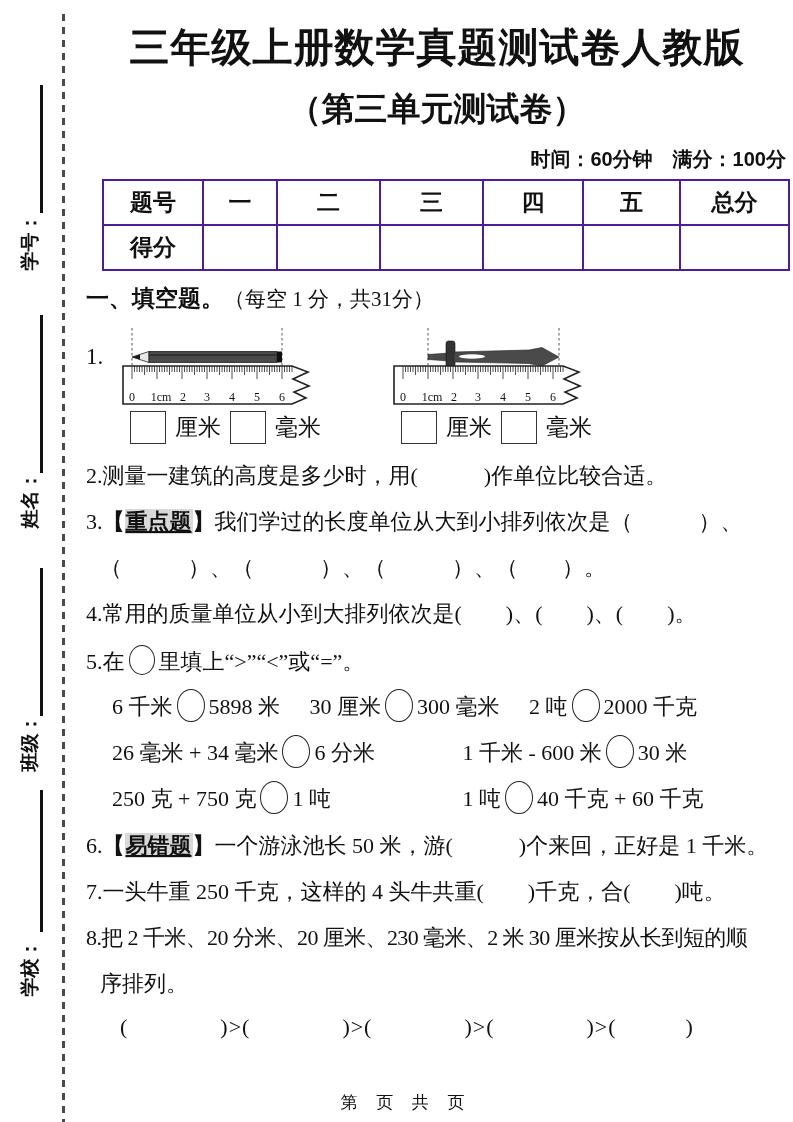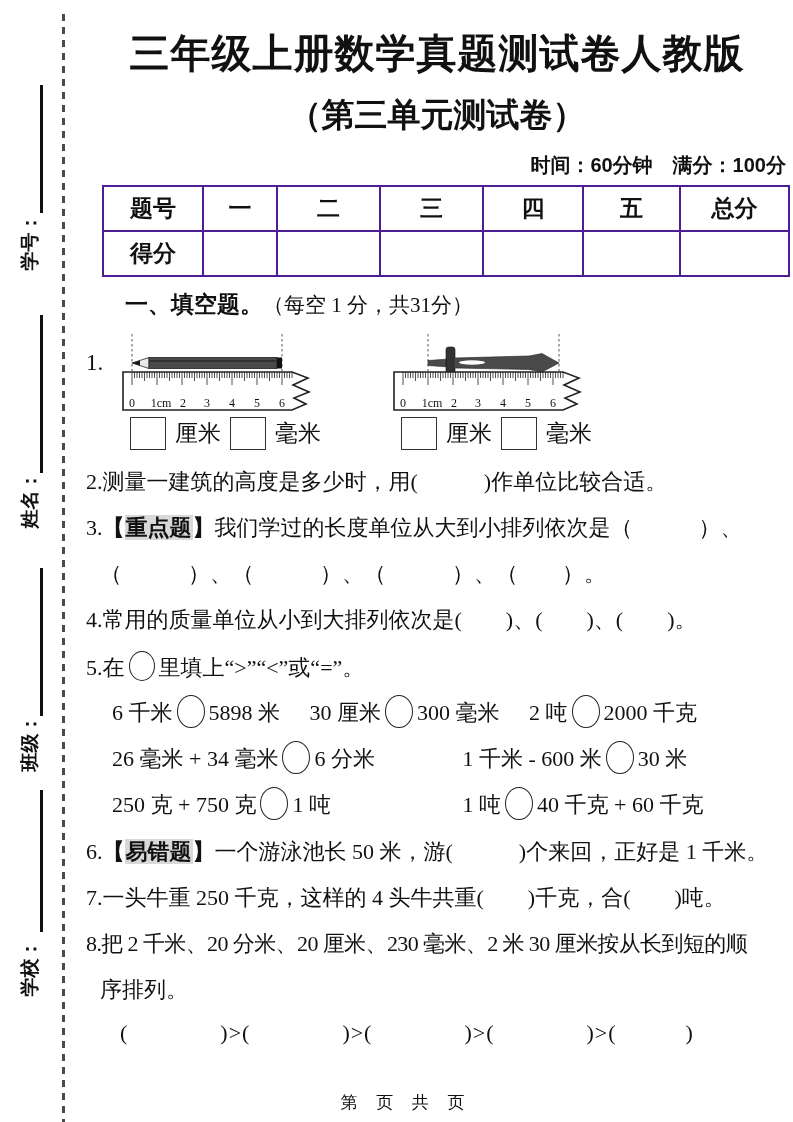--- a/index.html
+++ b/index.html
@@ -9,49 +9,49 @@
   .cut-line{position:absolute;left:62px;top:14px;height:1108px;width:3px;
             background:repeating-linear-gradient(to bottom,#4a4a4a 0 7px,transparent 7px 13px);}
   .blank-line{position:absolute;left:40px;width:3px;background:#111;}
   .bl1{top:85px;height:128px;} .bl2{top:315px;height:158px;}
   .bl3{top:568px;height:148px;} .bl4{top:790px;height:142px;}
   .margin-label{position:absolute;left:30px;transform:translate(-50%,-50%) rotate(-90deg);
                 white-space:nowrap;font-size:19px;font-weight:600;}
   .ml1{top:242px;} .ml2{top:500px;} .ml3{top:743px;} .ml4{top:968px;}
 
   .content{position:absolute;left:86px;top:0;width:702px;}
-  .title{margin-top:26px;text-align:center;font-family:"Liberation Sans","DejaVu Sans",sans-serif;
+  .title{margin-top:20px;text-align:center;font-family:"Liberation Sans","DejaVu Sans",sans-serif;
          font-weight:900;font-size:40px;letter-spacing:1px;}
   .subtitle{margin-top:12px;text-align:center;font-family:Liberation Mono, monospace;
             font-weight:800;font-size:33px;}
   .meta{margin-top:14px;text-align:right;font-family:Liberation Sans, sans-serif;
         font-weight:600;font-size:20px;padding-right:2px;}
   table.score{border-collapse:collapse;table-layout:fixed;width:686px;margin:6px 0 0 16px;}
   table.score td{border:2px solid #4c1d95;height:41px;text-align:center;vertical-align:middle;
                  font-size:23px;font-weight:700;}
-  .sec{margin-top:12px;font-size:23px;margin-left:39px;}
+  .sec{margin-top:12px;font-size:23px;}
   .sec-main{font-weight:700;}
   .sec-note{font-weight:400;font-size:21px;}
 
   .q1row{display:flex;align-items:flex-start;margin-top:8px;}
   .qnum{font-size:23px;width:34px;margin-top:22px;}
   .fig-group{display:flex;flex-direction:column;}
   .fig-group.g2{margin-left:70px;}
   .ruler-svg{width:200px;height:84px;display:block;}
   .guide{stroke:#555;stroke-width:1;stroke-dasharray:2.5,2.5;fill:none;}
   .ruler-body{fill:#fff;stroke:#222;stroke-width:1.6;}
   .rnum{font-size:12px;font-family:"Liberation Serif","DejaVu Serif",serif;text-anchor:middle;fill:#111;}
   .boxrow{display:flex;align-items:center;gap:9px;margin:5px 0 0 10px;font-size:23px;}
   .abox{width:36px;height:33px;border:1.6px solid #333;background:#fff;box-sizing:border-box;}
 
   .q{margin-top:17px;font-size:22px;line-height:29px;white-space:nowrap;}
   .tight{letter-spacing:-0.6px;}
   .indent1{padding-left:14px;}
   .tag{font-weight:800;font-family:"Liberation Sans","DejaVu Sans",sans-serif;}
-  .tag-in{background:#d9d9d9;padding:0 1px;}
+  .tag-in{background:#d9d9d9;padding:0 1px;text-decoration:underline;}
   .circ{display:inline-block;width:26px;height:31px;border:1.7px solid #222;border-radius:50%;
         vertical-align:-8px;margin:0 4px;background:#fff;}
   .circ.small{width:24px;height:28px;vertical-align:-6px;}
   .q5row{margin-top:13px;font-size:22px;padding-left:26px;white-space:nowrap;}
   .q5row .w340{display:inline-block;min-width:345px;}
   .q5row .gap{display:inline-block;width:24px;}
   .ans-line{margin-top:14px;font-size:22px;padding-left:34px;letter-spacing:1px;white-space:nowrap;}
   .footer{position:absolute;bottom:8px;left:86px;width:640px;text-align:center;
           font-size:17px;letter-spacing:7px;font-family:"Liberation Sans","DejaVu Sans",sans-serif;}
 </style>

